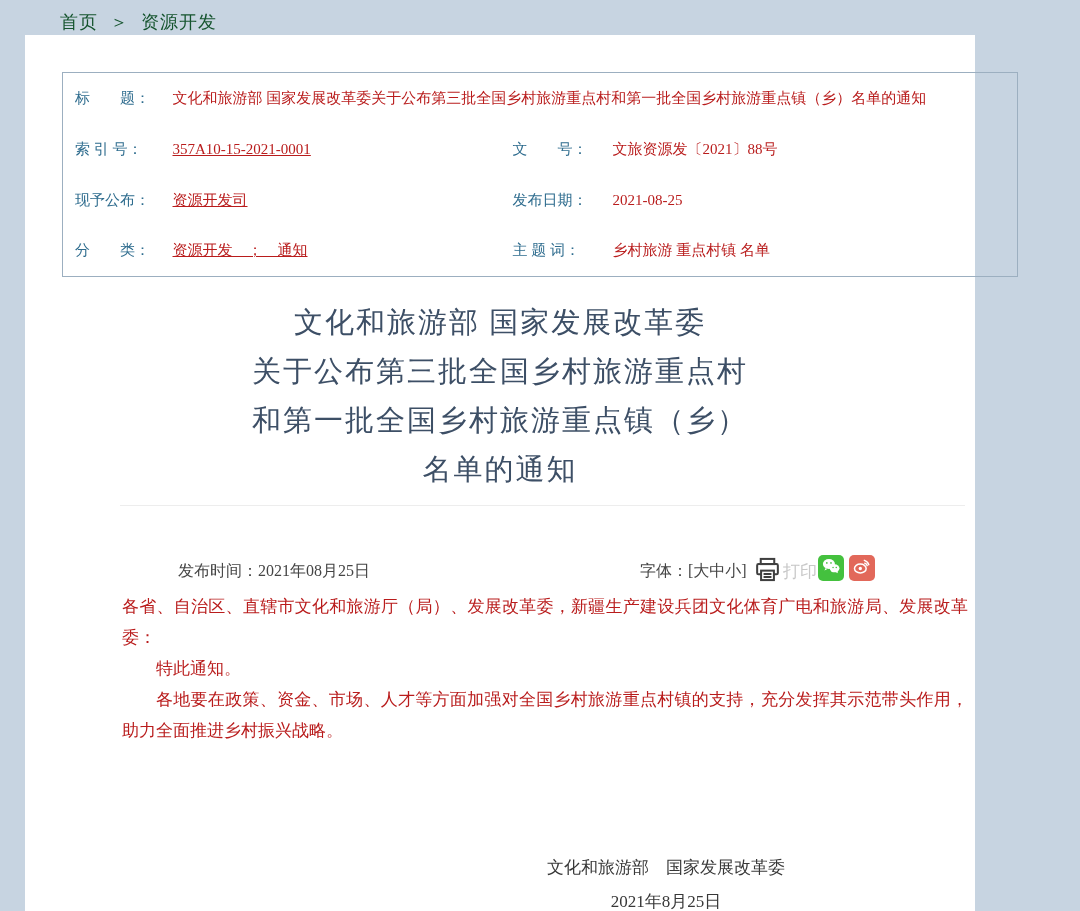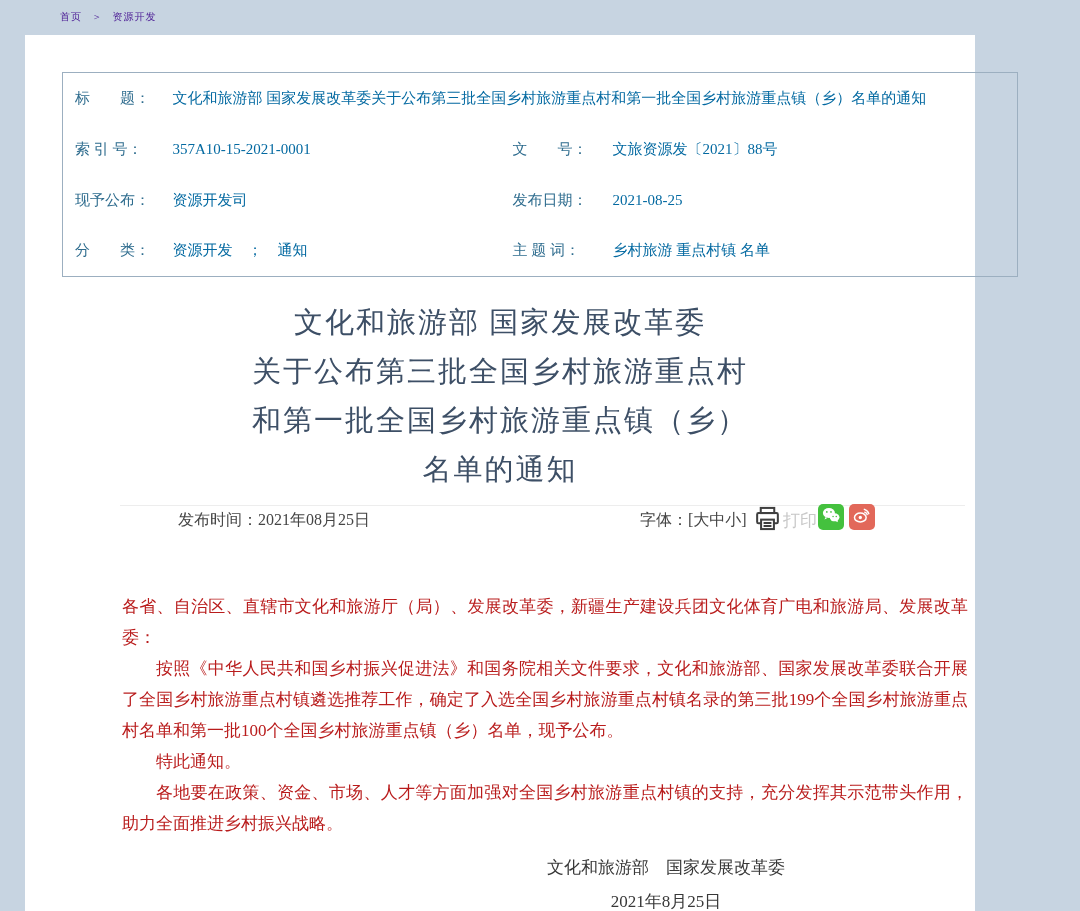--- a/index.html
+++ b/index.html
@@ -6,52 +6,52 @@
   html, body { width: 1080px; height: 911px; }
   body {
     background: #c7d4e1;
     font-family: "Liberation Serif", "DejaVu Serif", serif;
     position: relative;
     overflow: hidden;
   }
   .breadcrumb {
     position: absolute; left: 60px; top: 10px;
     font-family: "Liberation Sans", "DejaVu Sans", sans-serif;
-    font-size: 10px; color: #4c1d95; letter-spacing: 1px;
+    font-size: 18px; color: #14532d; letter-spacing: 1px;
   }
   .breadcrumb span { margin-right: 6px; }
   .crumb-link { cursor: pointer; }
   .panel {
     position: absolute; left: 25px; top: 35px;
     width: 950px; height: 876px; background: #ffffff;
   }
   table.meta-table {
     position: absolute; left: 37px; top: 37px;
     width: 956px; height: 204px;
     border: 1px solid #9cafc0; border-collapse: collapse;
     font-size: 15px;
   }
   table.meta-table td { vertical-align: middle; height: 51px; }
   td.lbl {
     color: #2e6c8e; padding-left: 12px; white-space: nowrap; width: 110px;
   }
   td.lbl2 { width: 100px; padding-left: 0; }
-  td.val { color: #0369a1; }
-  td.val-mid { width: 340px; }
+  td.val { color: #b91c1c; }
+  td.val-mid { width: 340px; text-decoration: underline; }
   .doc-title {
     position: absolute; top: 263px; left: 0; width: 100%;
     text-align: center; font-size: 29px; line-height: 49px;
     color: #3d4f66; letter-spacing: 2px; font-weight: 400;
   }
   .divider {
     position: absolute; top: 470px; left: 95px; width: 845px;
     border-top: 1px solid #ededed;
   }
   .pub-bar {
-    position: absolute; top: 465px; left: 0; width: 100%; height: 44px;
+    position: absolute; top: 516px; left: 0; width: 100%; height: 44px;
     font-size: 16px; color: #454545;
   }
   .pub-time { position: absolute; left: 153px; top: 10px; }
   .font-sel { position: absolute; left: 615px; top: 10px; cursor: pointer; }
   .print-group {
     position: absolute; left: 729px; top: 2px; height: 30px;
     display: flex; align-items: flex-end; cursor: pointer;
   }
   .print-group svg { display: block; }
   .print-label { color: #c8c8c8; font-size: 17px; margin-left: 2px; }
@@ -155,21 +155,20 @@
           <circle cx="10" cy="15" r="2" fill="#ffffff"></circle>
           <path d="M14.8 5.2 a8 8 0 0 1 5.4 5.2" stroke="#ffffff" stroke-width="1.7" stroke-linecap="round"></path>
           <path d="M15.3 8.6 a4.4 4.4 0 0 1 2.9 2.8" stroke="#ffffff" stroke-width="1.7" stroke-linecap="round"></path>
         </svg>
       </span>
     </span>
   </div>
 
   <div class="body-text">
     <p>各省、自治区、直辖市文化和旅游厅（局）、发展改革委，新疆生产建设兵团文化体育广电和旅游局、发展改革委：</p>
-    <p class="indent">按照《中华人民共和国乡村振兴促进法》和国务院相关文件要求，文化和旅游部、国家发展改革委联合开展了全国乡村旅游重点村镇遴选推荐工作，确定了入选全国乡村旅游重点村镇名录的第三批199个全国乡村旅游重点村名单和第一批100个全国乡村旅游重点镇（乡）名单，现予公布。</p>
     <p class="indent">特此通知。</p>
     <p class="indent">各地要在政策、资金、市场、人才等方面加强对全国乡村旅游重点村镇的支持，充分发挥其示范带头作用，助力全面推进乡村振兴战略。</p>
   </div>
 
   <div class="signature">
     <div>文化和旅游部　国家发展改革委</div>
     <div>2021年8月25日</div>
   </div>
 
 </div>

